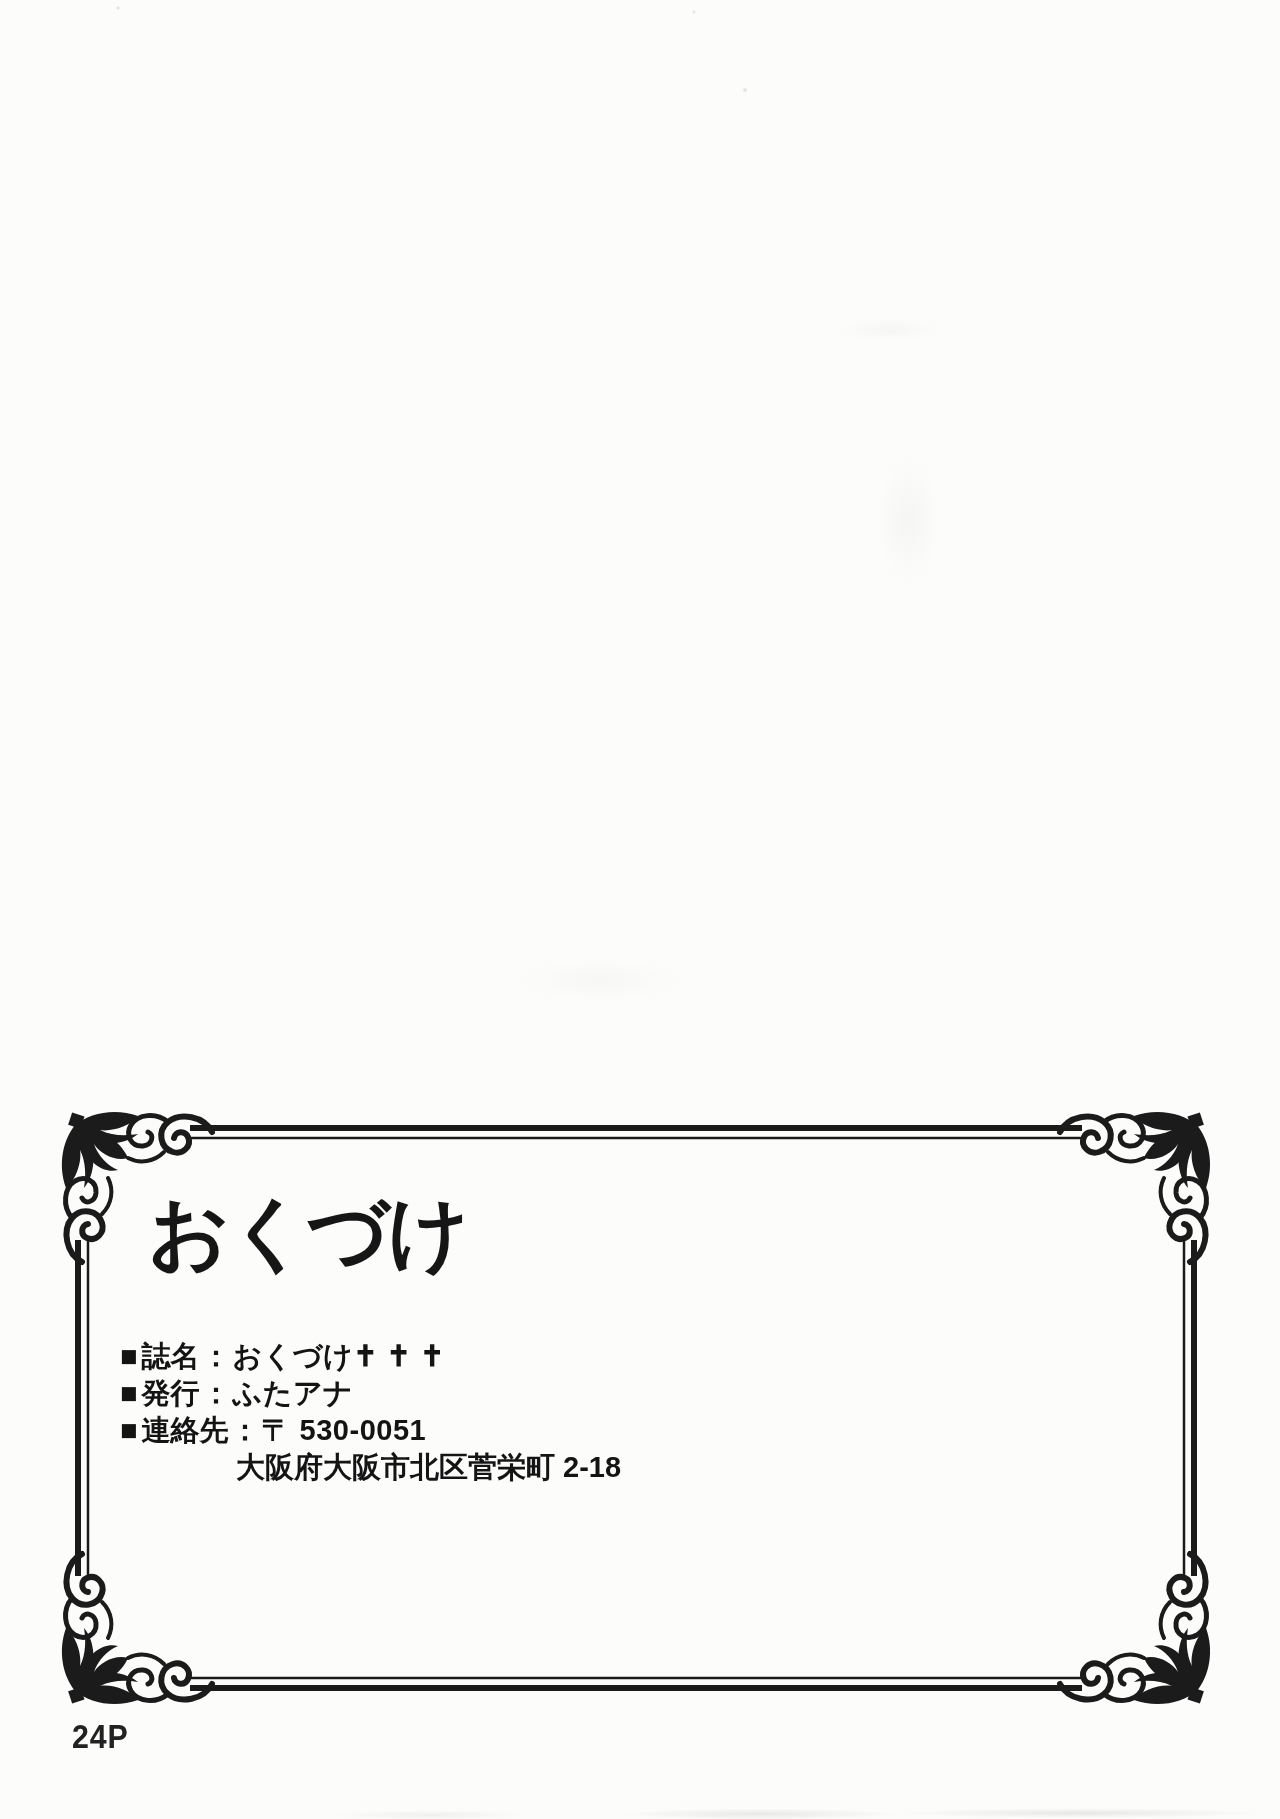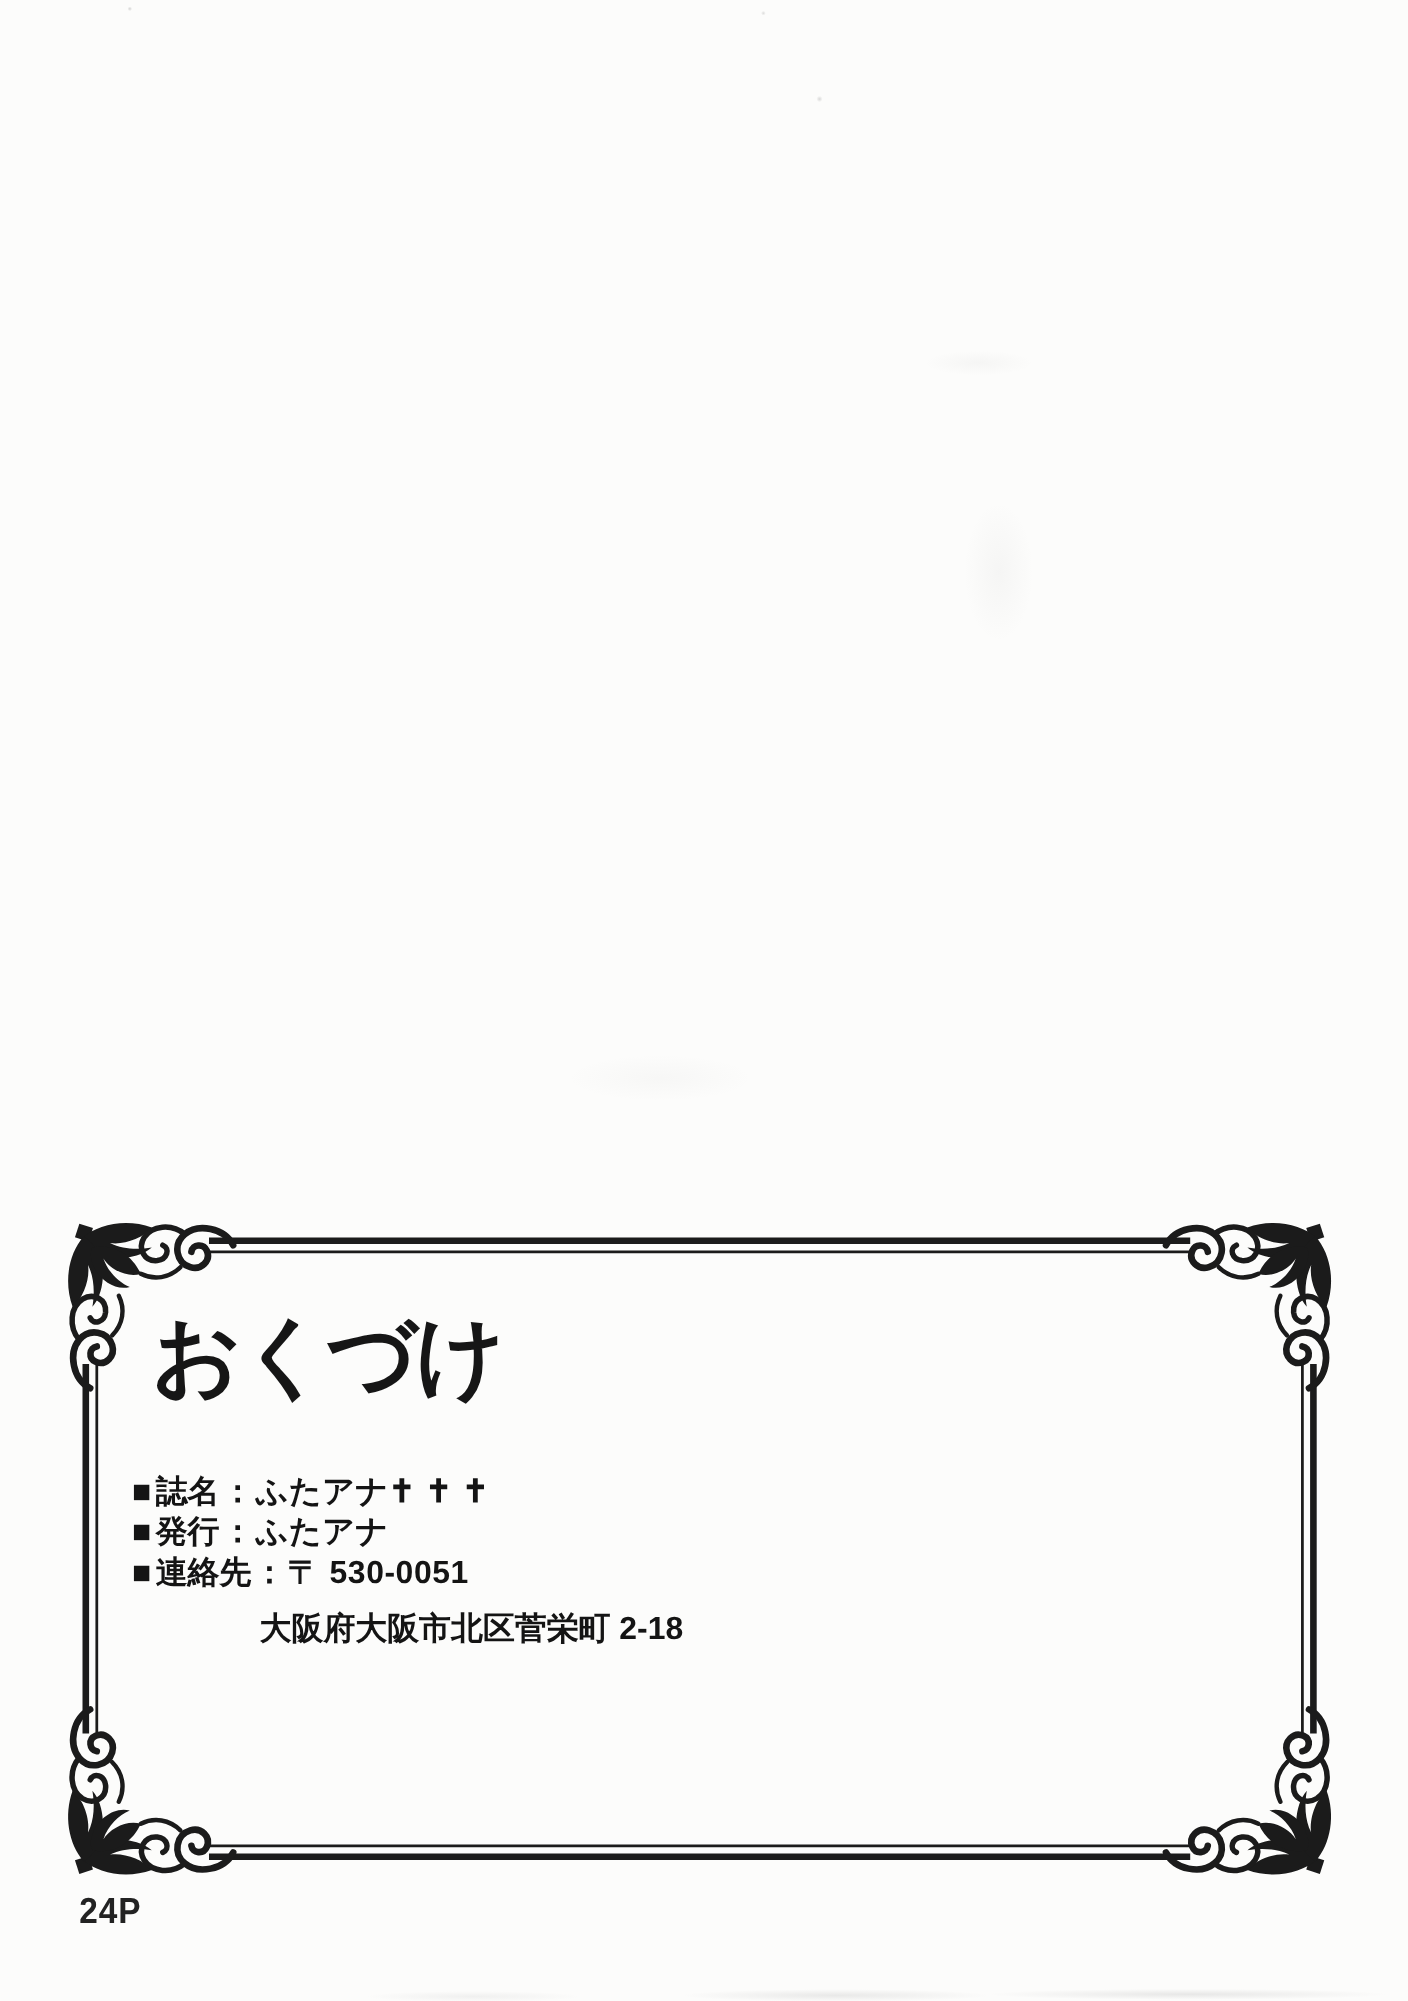--- a/index.html
+++ b/index.html
@@ -37,21 +37,21 @@
   }
   .frame-svg {
     position: absolute;
     left: 58px;
     top: 1108px;
     width: 1156px;
     height: 600px;
   }
   .colophon-title {
     position: absolute;
-    left: 138px;
+    left: 148px;
     top: 1180px;
     font-size: 80px;
     font-weight: 900;
     letter-spacing: -2px;
     color: #161616;
     white-space: nowrap;
   }
   .fields {
     position: absolute;
     left: 120px;
@@ -62,21 +62,21 @@
     height: 37px;
     line-height: 37px;
     font-size: 29px;
     font-weight: 800;
     color: #141414;
     white-space: nowrap;
   }
   .row .blt   { margin-right: 4px; }
   .row .sep   { margin: 0 2px; }
   .row .val   { letter-spacing: .5px; }
-  .row.indent { padding-left: 116px; margin-top: 14px; }
+  .row.indent { padding-left: 116px; }
   .page-number {
     position: absolute;
     left: 72px;
     top: 1718px;
     font-size: 33px;
     font-weight: 800;
     color: #222;
     transform: scaleX(.92);
     transform-origin: left center;
     letter-spacing: 1px;
@@ -123,21 +123,21 @@
     <use href="#corner" transform="translate(1154,2) scale(-1,1)"></use>
     <use href="#corner" transform="translate(2,598) scale(1,-1)"></use>
     <use href="#corner" transform="translate(1154,598) scale(-1,-1)"></use>
   </svg>
 
   <div class="colophon-title">おくづけ</div>
 
   <div class="fields">
 
     <div class="row">
-      <span class="blt">■</span><span class="lbl">誌名</span><span class="sep">：</span><span class="val">ふたアナ✝ ✝ ✝</span>
+      <span class="blt">■</span><span class="lbl">誌名</span><span class="sep">：</span><span class="val">おくづけ✝ ✝ ✝</span>
     </div>
 
     <div class="row">
       <span class="blt">■</span><span class="lbl">発行</span><span class="sep">：</span><span class="val">ふたアナ</span>
     </div>
 
 
 
 
     <div class="row">

